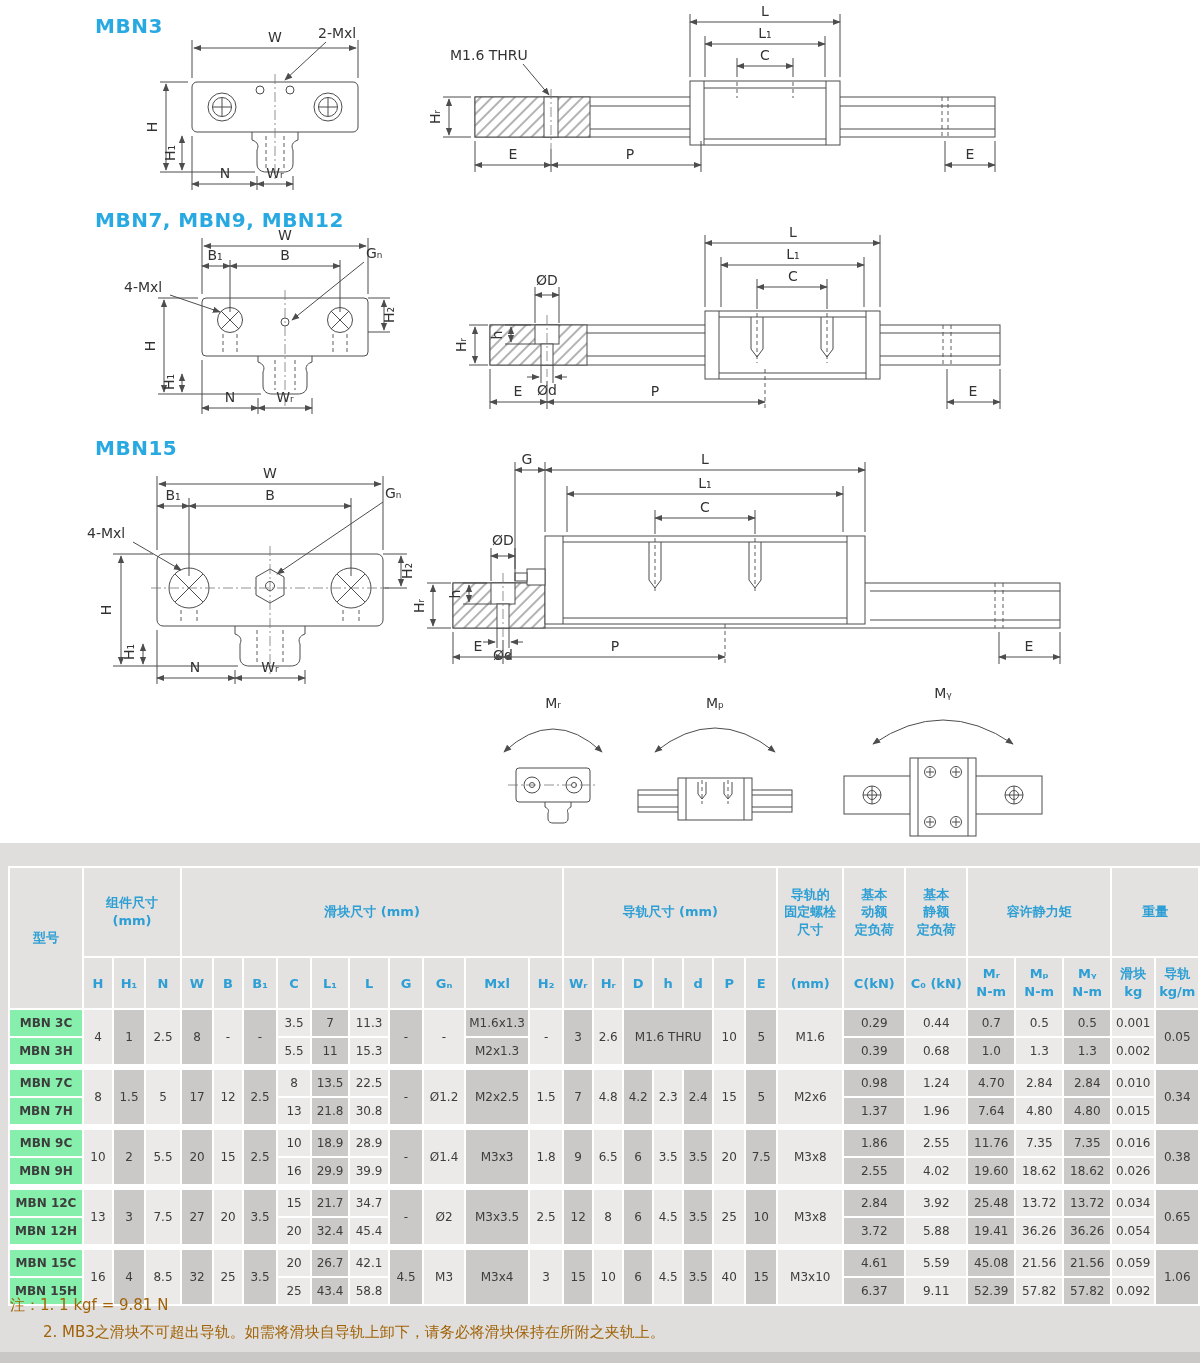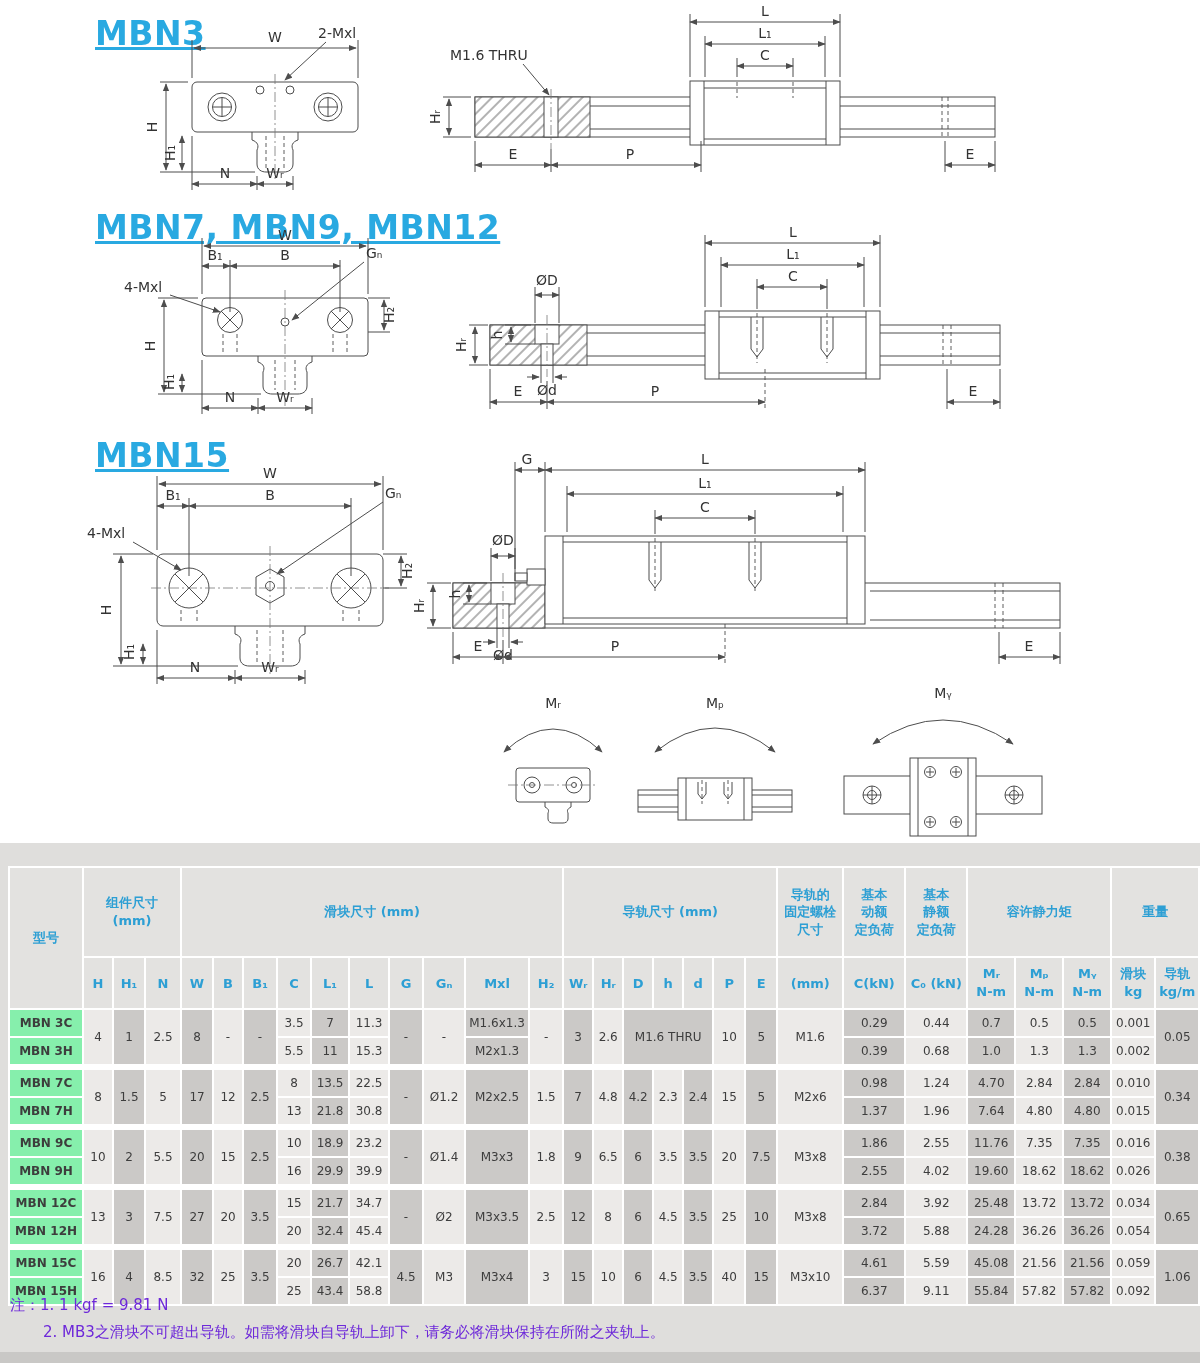--- a/index.html
+++ b/index.html
@@ -1,18 +1,18 @@
 <!DOCTYPE html>
 <html><head>
 <meta charset="utf-8">
 <style>
   html,body{margin:0;padding:0;background:#fff;}
   .page{position:relative;width:1200px;height:1363px;background:#ffffff;overflow:hidden;
         font-family:"DejaVu Sans",sans-serif;}
-  .sec-title{position:absolute;font-size:33px;font-weight:bold;color:#29a9e1;letter-spacing:.5px;text-decoration:underline;}
+  .sec-title{position:absolute;font-size:20px;font-weight:bold;color:#29a9e1;letter-spacing:.5px;}
   svg.draw{position:absolute;overflow:visible;}
   svg .ln{stroke:#4d4d4d;stroke-width:1;fill:none;}
   svg .fw{stroke:#4d4d4d;stroke-width:1;fill:#ffffff;}
   svg .dim{stroke:#4d4d4d;stroke-width:1;fill:none;marker-start:url(#arr);marker-end:url(#arr);}
   svg .lead{stroke:#4d4d4d;stroke-width:1;fill:none;marker-end:url(#arr);}
   svg .dash{stroke:#4d4d4d;stroke-width:.9;fill:none;stroke-dasharray:4 3;}
   svg .cl{stroke:#777;stroke-width:.8;fill:none;stroke-dasharray:10 3 2 3;}
   svg .dl{fill:#333;font-size:14px;font-family:"DejaVu Sans",sans-serif;}
   .panel{position:absolute;left:0;top:843px;width:1200px;height:520px;background:#dfdedc;}
   table.spec{position:absolute;left:8px;top:866px;width:1184px;border-collapse:separate;
@@ -21,21 +21,21 @@
            vertical-align:middle;padding:2px 1px;font-size:13px;}
   .spec tr.gh th{height:84px;}
   .spec tr.sh th{height:46px;}
   .pre{white-space:pre-line;line-height:1.35;}
   .spec td{height:26px;text-align:center;font-size:12px;color:#3d3d3d;padding:0 1px;
            vertical-align:middle;}
   .c-l{background:#eceae8;}
   .c-d{background:#cbc9c7;}
   .c-m{background:#86efac;color:#2b2b2b;font-weight:bold;text-align:left;padding-left:8px;font-size:12.5px;}
   tr.spacer td{height:2px;background:transparent;padding:0;}
-  .notes{position:absolute;left:10px;top:1292px;width:1150px;font-size:15px;color:#6d28d9;line-height:1.8;}
+  .notes{position:absolute;left:10px;top:1292px;width:1150px;font-size:15px;color:#a16207;line-height:1.8;}
   .note-l2{padding-left:33px;}
   .bottom-strip{position:absolute;left:0;top:1352px;width:1200px;height:11px;background:#c9c8c6;}
 </style>
 </head>
 <body>
 
 <div class="page">
 
   <svg width="0" height="0" style="position:absolute">
     <defs>
@@ -608,21 +608,21 @@
         <tr>
           <td class="c-m">MBN 9C</td>
           <td class="c-l" rowspan="2">10</td>
           <td class="c-d" rowspan="2">2</td>
           <td class="c-l" rowspan="2">5.5</td>
           <td class="c-d" rowspan="2">20</td>
           <td class="c-l" rowspan="2">15</td>
           <td class="c-d" rowspan="2">2.5</td>
           <td class="c-l">10</td>
           <td class="c-d">18.9</td>
-          <td class="c-l">23.2</td>
+          <td class="c-l">28.9</td>
           <td class="c-d" rowspan="2">-</td>
           <td class="c-l" rowspan="2">Ø1.4</td>
           <td class="c-d" rowspan="2">M3x3</td>
           <td class="c-l" rowspan="2">1.8</td>
           <td class="c-d" rowspan="2">9</td>
           <td class="c-l" rowspan="2">6.5</td>
           <td class="c-d" rowspan="2">6</td>
           <td class="c-l" rowspan="2">3.5</td>
           <td class="c-d" rowspan="2">3.5</td>
           <td class="c-l" rowspan="2">20</td>
@@ -682,21 +682,21 @@
           <td class="c-l">0.034</td>
           <td class="c-d" rowspan="2">0.65</td>
         </tr>
         <tr>
           <td class="c-m">MBN 12H</td>
           <td class="c-l">20</td>
           <td class="c-d">32.4</td>
           <td class="c-l">45.4</td>
           <td class="c-d">3.72</td>
           <td class="c-l">5.88</td>
-          <td class="c-d">24.28</td>
+          <td class="c-d">19.41</td>
           <td class="c-l">36.26</td>
           <td class="c-d">36.26</td>
           <td class="c-l">0.054</td>
         </tr>
         <tr class="spacer">
           <td colspan="29"></td>
         </tr>
         <tr>
           <td class="c-m">MBN 15C</td>
           <td class="c-l" rowspan="2">16</td>
@@ -728,21 +728,21 @@
           <td class="c-l">0.059</td>
           <td class="c-d" rowspan="2">1.06</td>
         </tr>
         <tr>
           <td class="c-m">MBN 15H</td>
           <td class="c-l">25</td>
           <td class="c-d">43.4</td>
           <td class="c-l">58.8</td>
           <td class="c-d">6.37</td>
           <td class="c-l">9.11</td>
-          <td class="c-d">55.84</td>
+          <td class="c-d">52.39</td>
           <td class="c-l">57.82</td>
           <td class="c-d">57.82</td>
           <td class="c-l">0.092</td>
         </tr>
       </tbody>
   </table>
 
   <div class="notes">
     <div>注：1. 1 kgf = 9.81 N</div>
     <div class="note-l2">2. MB3之滑块不可超出导轨。如需将滑块自导轨上卸下，请务必将滑块保持在所附之夹轨上。</div>

